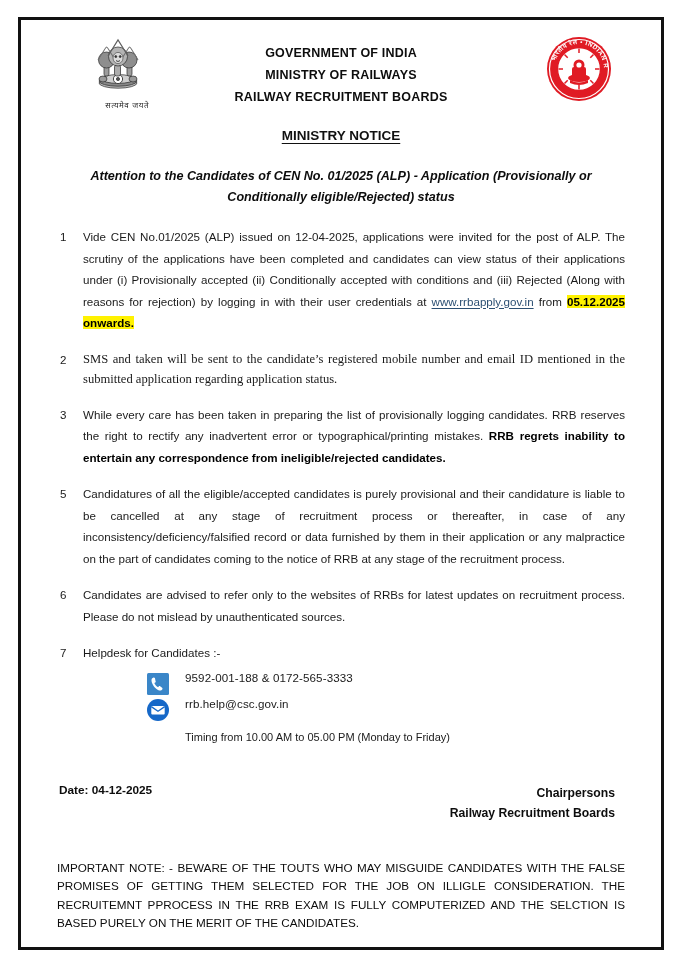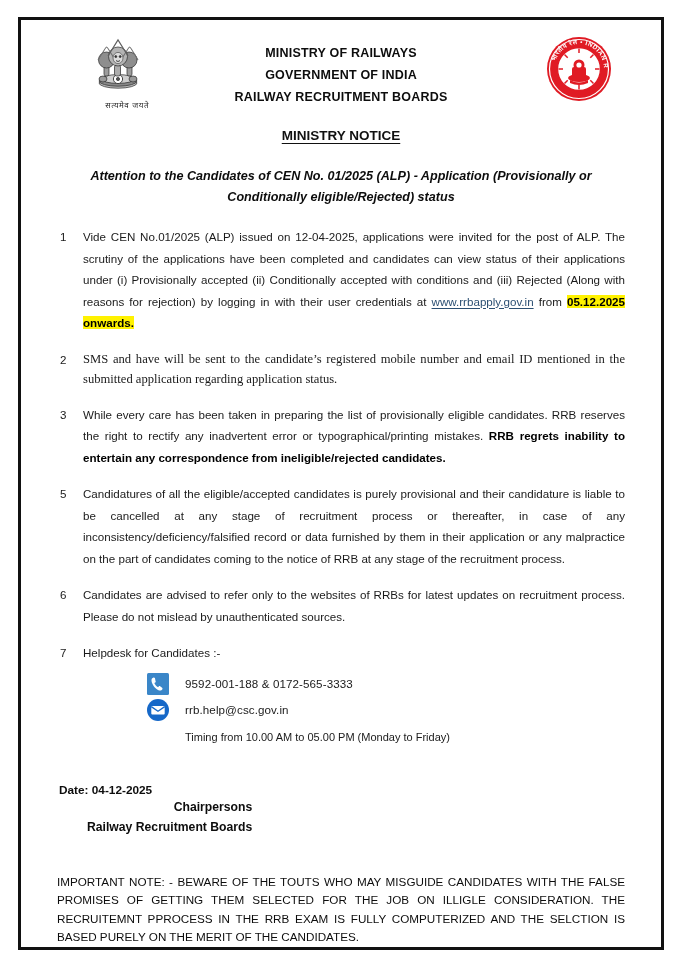--- a/index.html
+++ b/index.html
@@ -139,21 +139,20 @@
     font-weight: bold;
     color: #000;
   }
 
   
   .helpdesk {
     margin: -6px 0 0 88px;
   }
   .contact-row {
     display: flex;
-    align-items: center;
     height: 26px;
   }
   .ico {
     width: 26px;
     height: 26px;
     flex: 0 0 26px;
     margin-right: 14px;
     display: flex;
     align-items: center;
     justify-content: center;
@@ -170,21 +169,20 @@
     color: #1a1a1a;
   }
 
   
   .signoff {
     display: flex;
     justify-content: space-between;
     align-items: flex-start;
     margin-top: 40px;
     padding: 0 2px;
-    flex-direction: column;
   }
   .signoff .date {
     font-weight: bold;
     font-size: 11.8px;
     color: #0d0d0d;
   }
   .signoff .chair {
     text-align: right;
     font-weight: bold;
     font-size: 12.2px;
@@ -244,22 +242,22 @@
               <circle cx="28.8" cy="20.6" r="1" fill="#333"></circle>
               <circle cx="33.2" cy="20.6" r="1" fill="#333"></circle>
               <path d="M29 24.6 q2 1.8 4 0" fill="none" stroke="#333" stroke-width="0.9"></path>
             </g>
           </svg>
         </span>
         <span class="emblem-motto">सत्यमेव जयते</span>
       </div>
 
       <div class="gov-lines">
+        <div>GOVERNMENT OF INDIA</div>
         <div>MINISTRY OF RAILWAYS</div>
-        <div>GOVERNMENT OF INDIA</div>
         <div>RAILWAY RECRUITMENT BOARDS</div>
       </div>
 
       <div class="rrb-wrap">
         <span>
           <svg class="rrb-logo" viewBox="0 0 66 66" aria-hidden="true">
             <defs>
               <path id="arcTop" d="M 8 33 A 25 25 0 0 1 58 33"></path>
               <path id="arcBot" d="M 10 33 A 23 23 0 0 0 56 33"></path>
             </defs>
@@ -305,26 +303,26 @@
       <span>Conditionally eligible/Rejected) status</span>
     </div>
 
     <div class="clause">
       <div class="clause-num">1</div>
       <div class="clause-body"><span>Vide CEN No.01/2025 (ALP) issued on 12-04-2025, applications were invited for the post of ALP. The scrutiny of the applications have been completed and candidates can view status of their applications under (i) Provisionally accepted (ii) Conditionally accepted with conditions and (iii) Rejected (Along with reasons for rejection) by logging in with their user credentials at </span><a class="link" href="#">www.rrbapply.gov.in</a><span> from </span><span class="hl">05.12.2025 onwards.</span></div>
     </div>
 
     <div class="clause">
       <div class="clause-num">2</div>
-      <div class="clause-body serif">SMS and have will be sent to the candidate’s registered mobile number and email ID mentioned in the submitted application regarding application status.</div>
+      <div class="clause-body serif">SMS and taken will be sent to the candidate’s registered mobile number and email ID mentioned in the submitted application regarding application status.</div>
     </div>
 
     <div class="clause">
       <div class="clause-num">3</div>
-      <div class="clause-body"><span>While every care has been taken in preparing the list of provisionally eligible candidates. RRB reserves the right to rectify any inadvertent error or typographical/printing mistakes. </span><b class="strong">RRB regrets inability to entertain any correspondence from ineligible/rejected candidates.</b></div>
+      <div class="clause-body"><span>While every care has been taken in preparing the list of provisionally logging candidates. RRB reserves the right to rectify any inadvertent error or typographical/printing mistakes. </span><b class="strong">RRB regrets inability to entertain any correspondence from ineligible/rejected candidates.</b></div>
     </div>
 
     <div class="clause">
       <div class="clause-num">5</div>
       <div class="clause-body">Candidatures of all the eligible/accepted candidates is purely provisional and their candidature is liable to be cancelled at any stage of recruitment process or thereafter, in case of any inconsistency/deficiency/falsified record or data furnished by them in their application or any malpractice on the part of candidates coming to the notice of RRB at any stage of the recruitment process.</div>
     </div>
 
     <div class="clause">
       <div class="clause-num">6</div>
       <div class="clause-body">Candidates are advised to refer only to the websites of RRBs for latest updates on recruitment process. Please do not mislead by unauthenticated sources.</div>

